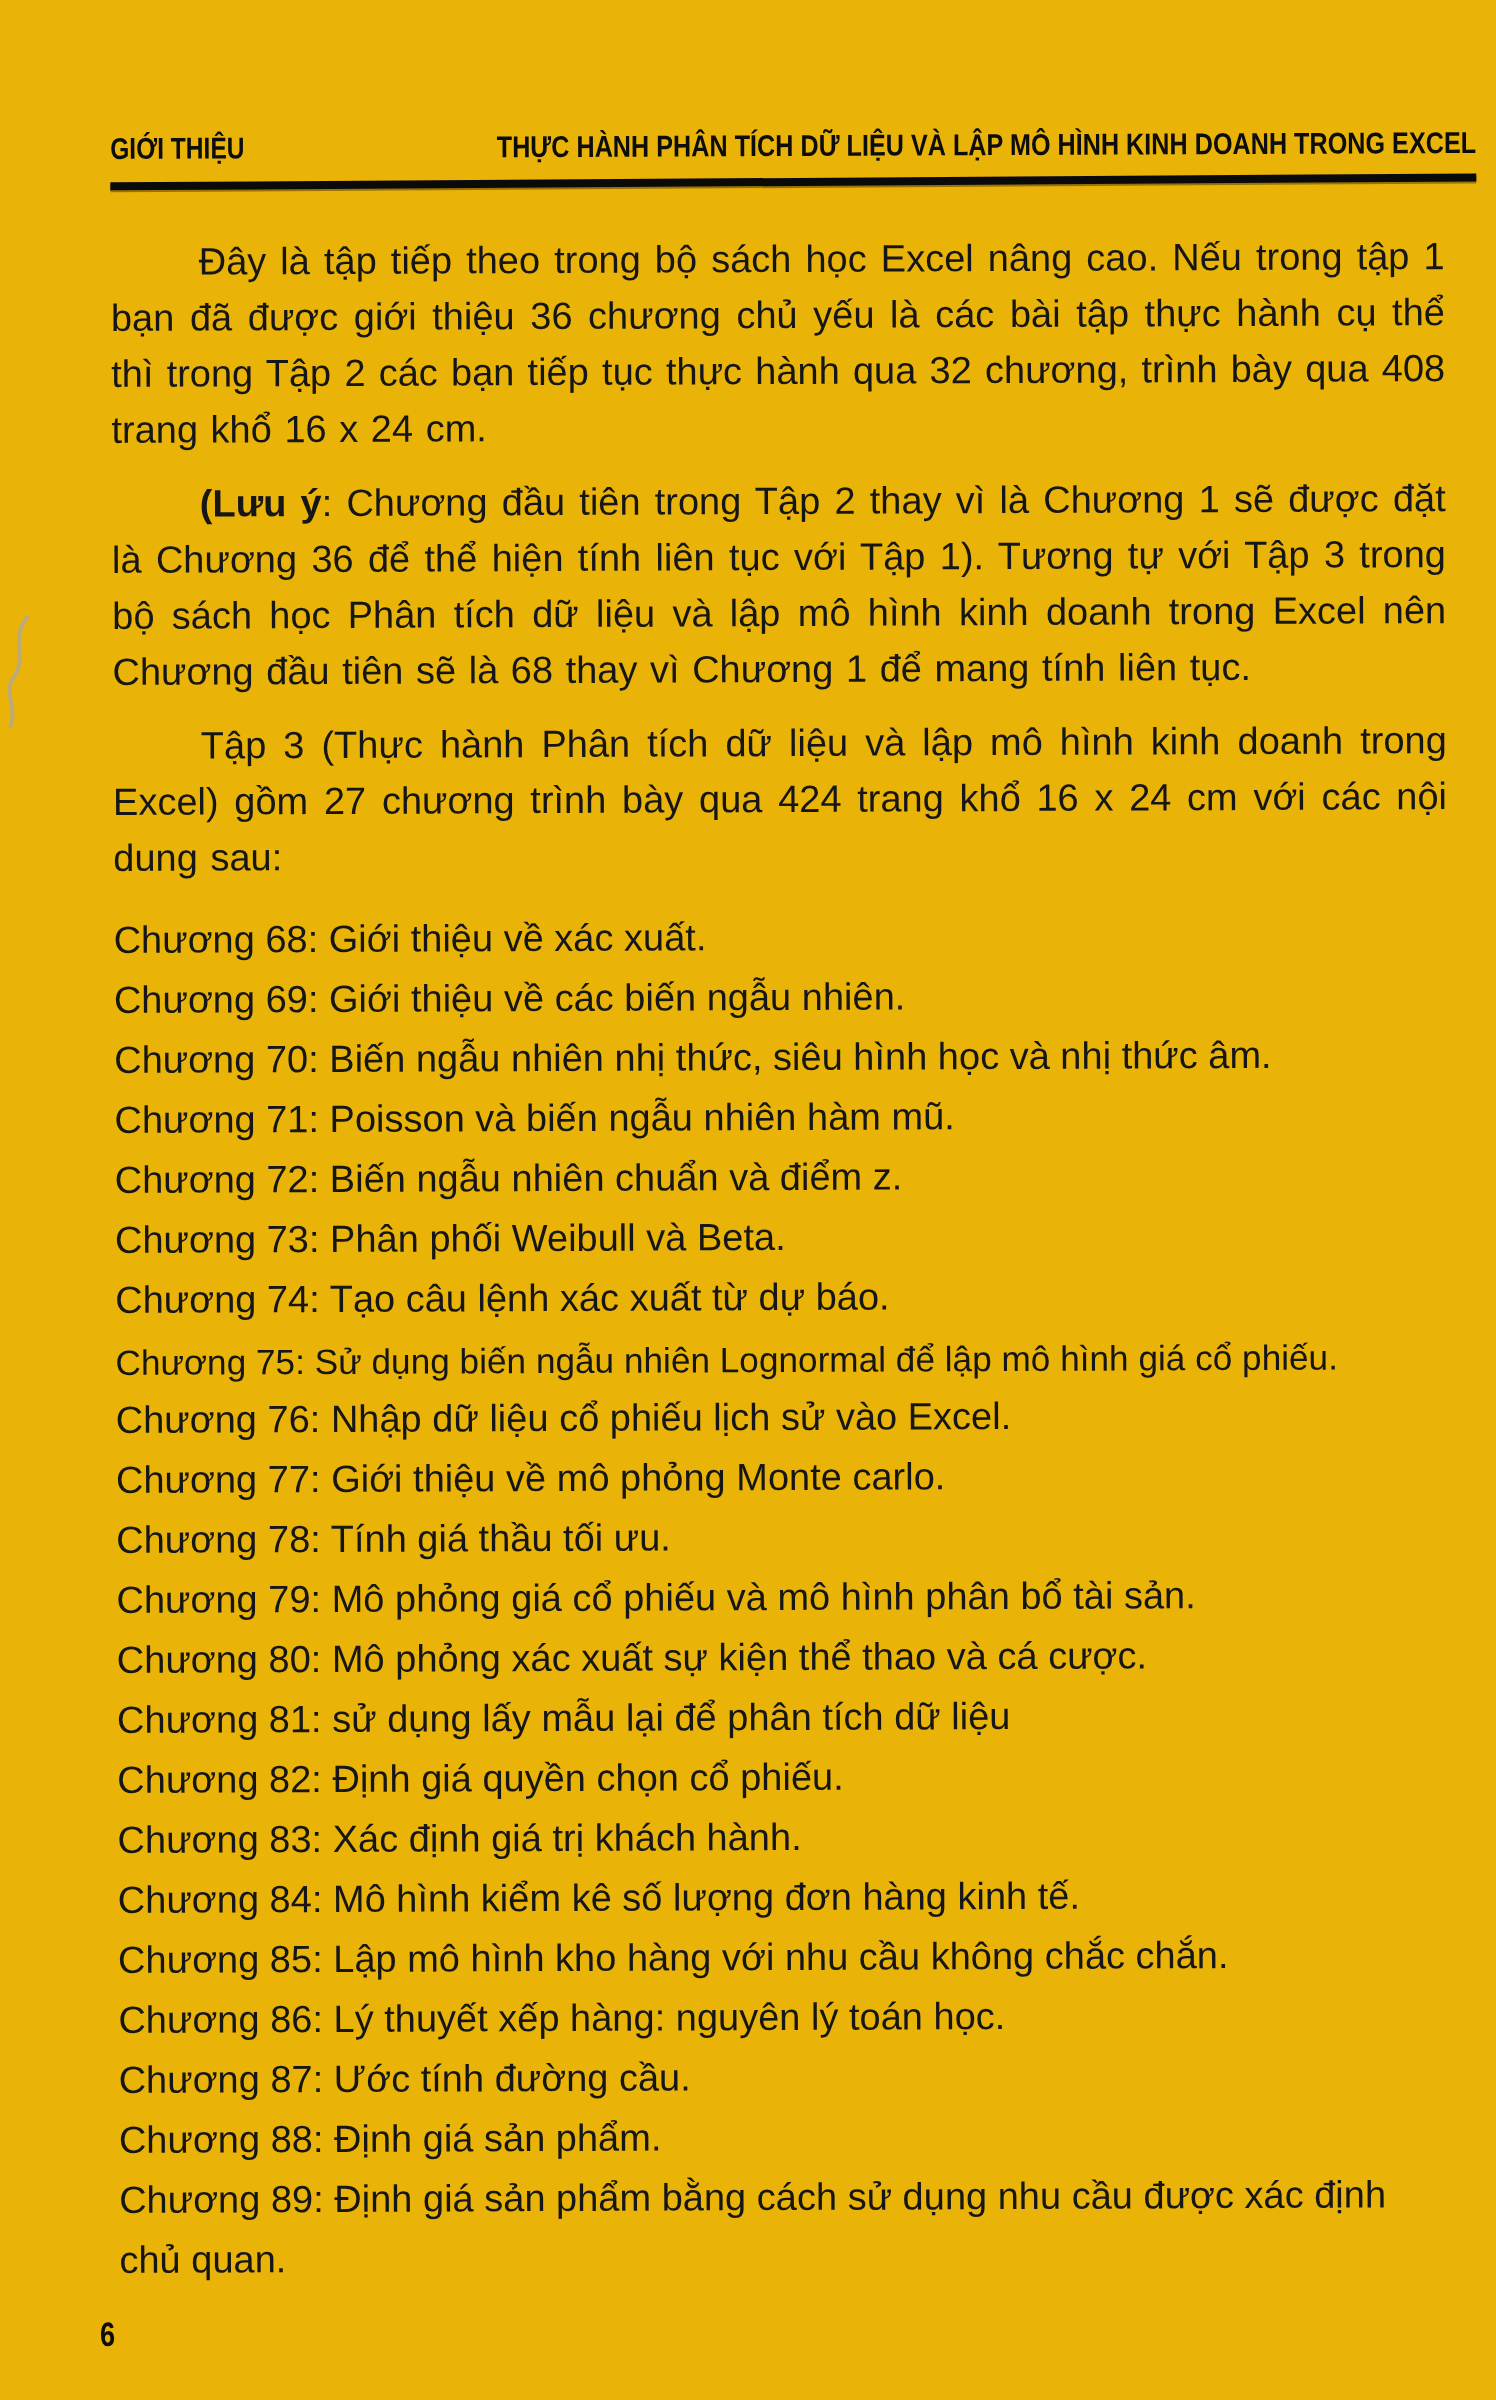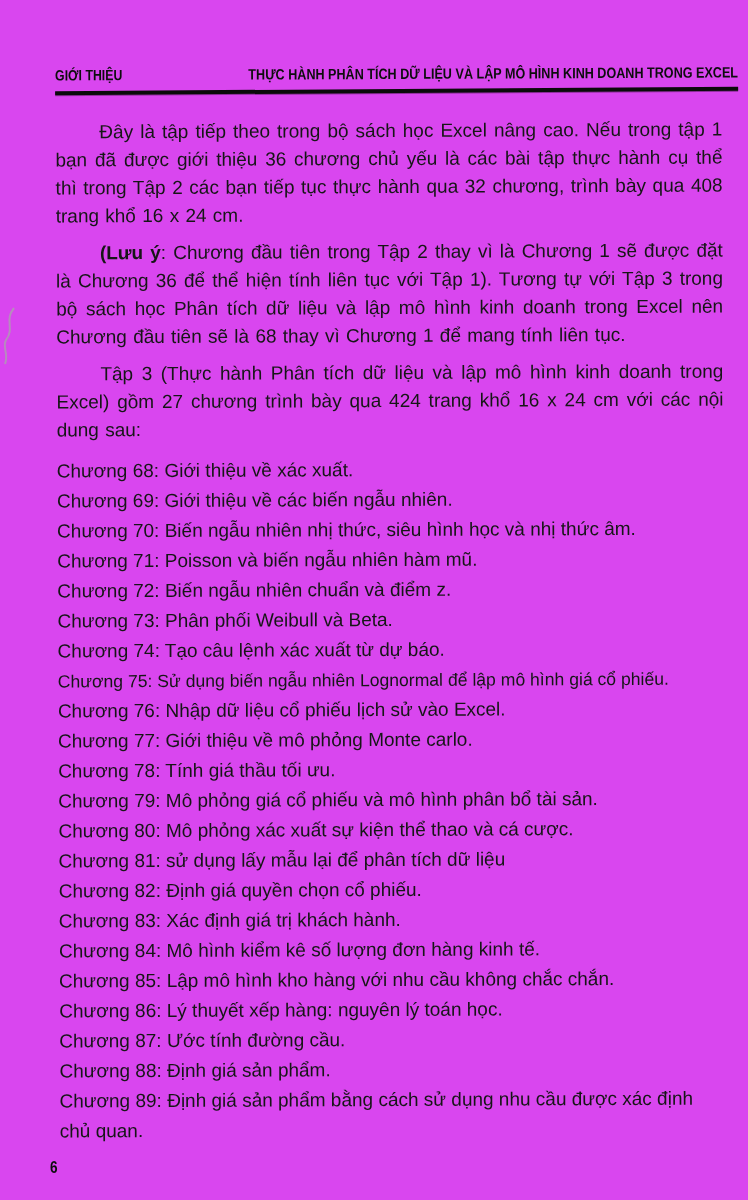--- a/index.html
+++ b/index.html
@@ -1,21 +1,21 @@
 <!DOCTYPE html>
 <html><head>
 <meta charset="utf-8">
 <style>
   html, body { margin: 0; padding: 0; background: #e8e8e8; }
   .page {
     position: relative;
     width: 748px;
     height: 1200px;
     margin: 0 auto;
-    background: #d946ef;
+    background: #eab308;
     overflow: hidden;
     font-family: "Liberation Sans", "DejaVu Sans", sans-serif;
     color: #161616;
   }
   .sheet {
     position: absolute;
     left: 55px;
     right: 26px;
     top: 56px;
     transform: rotate(-0.25deg);

